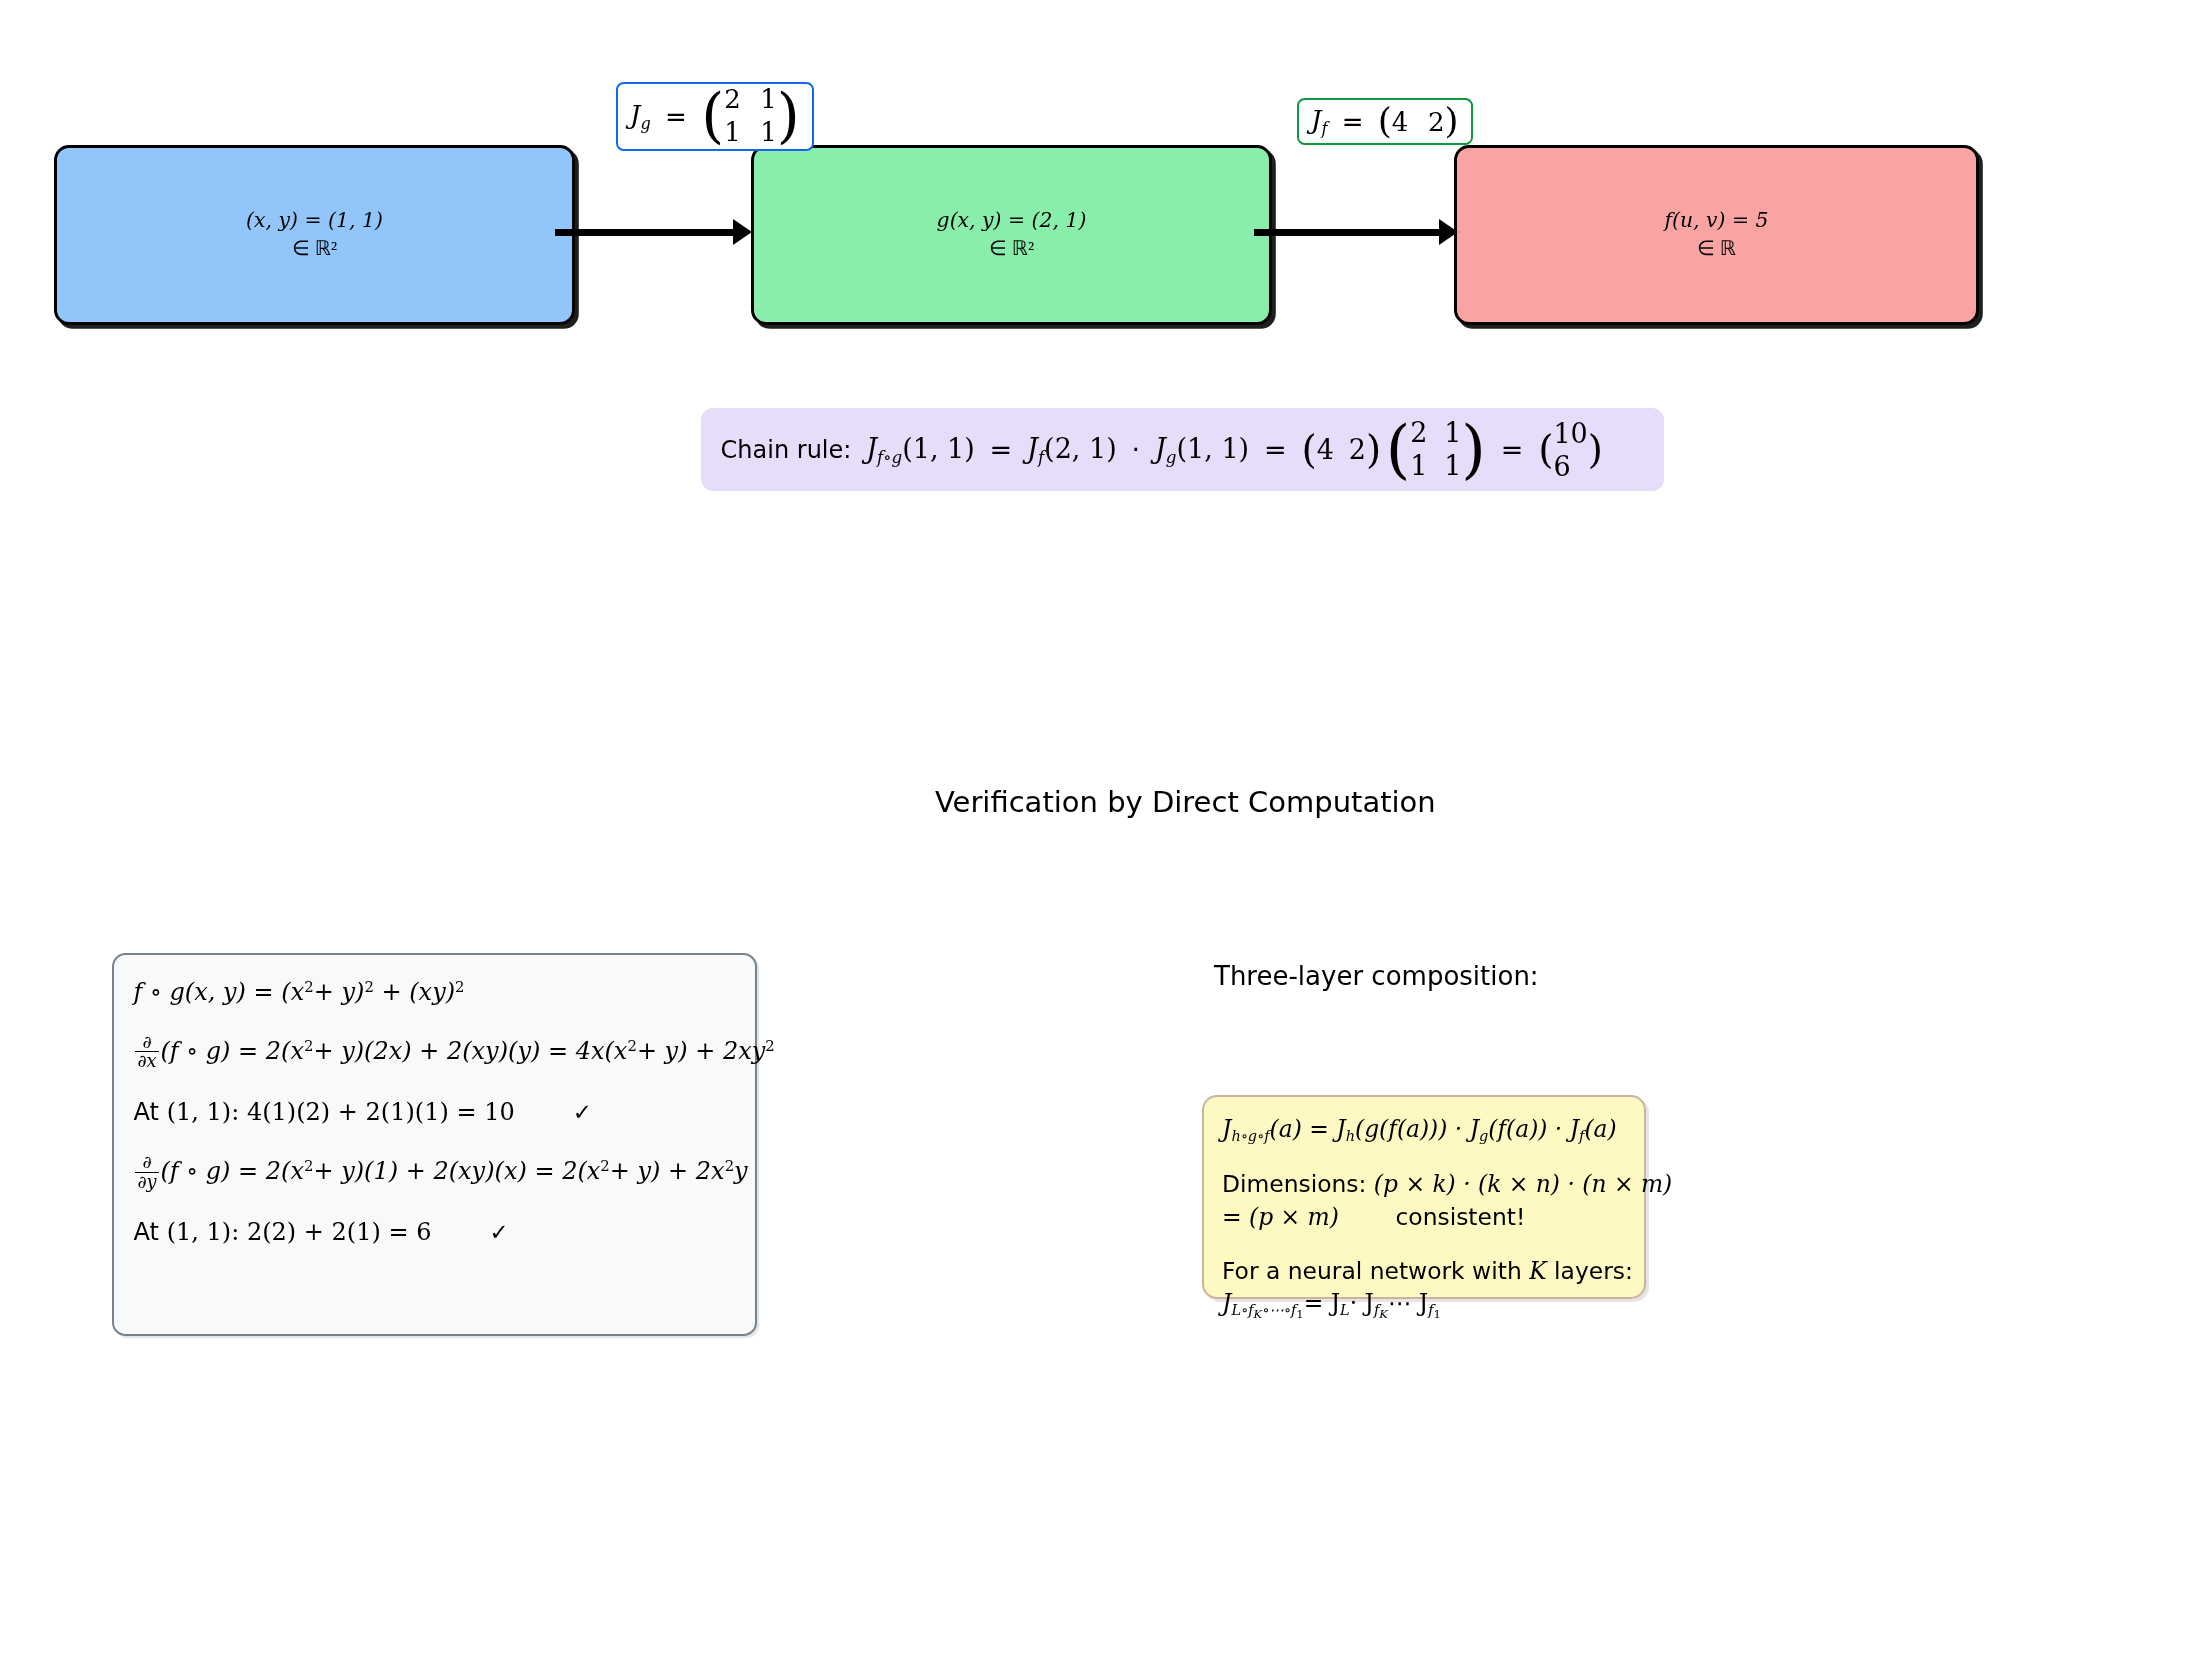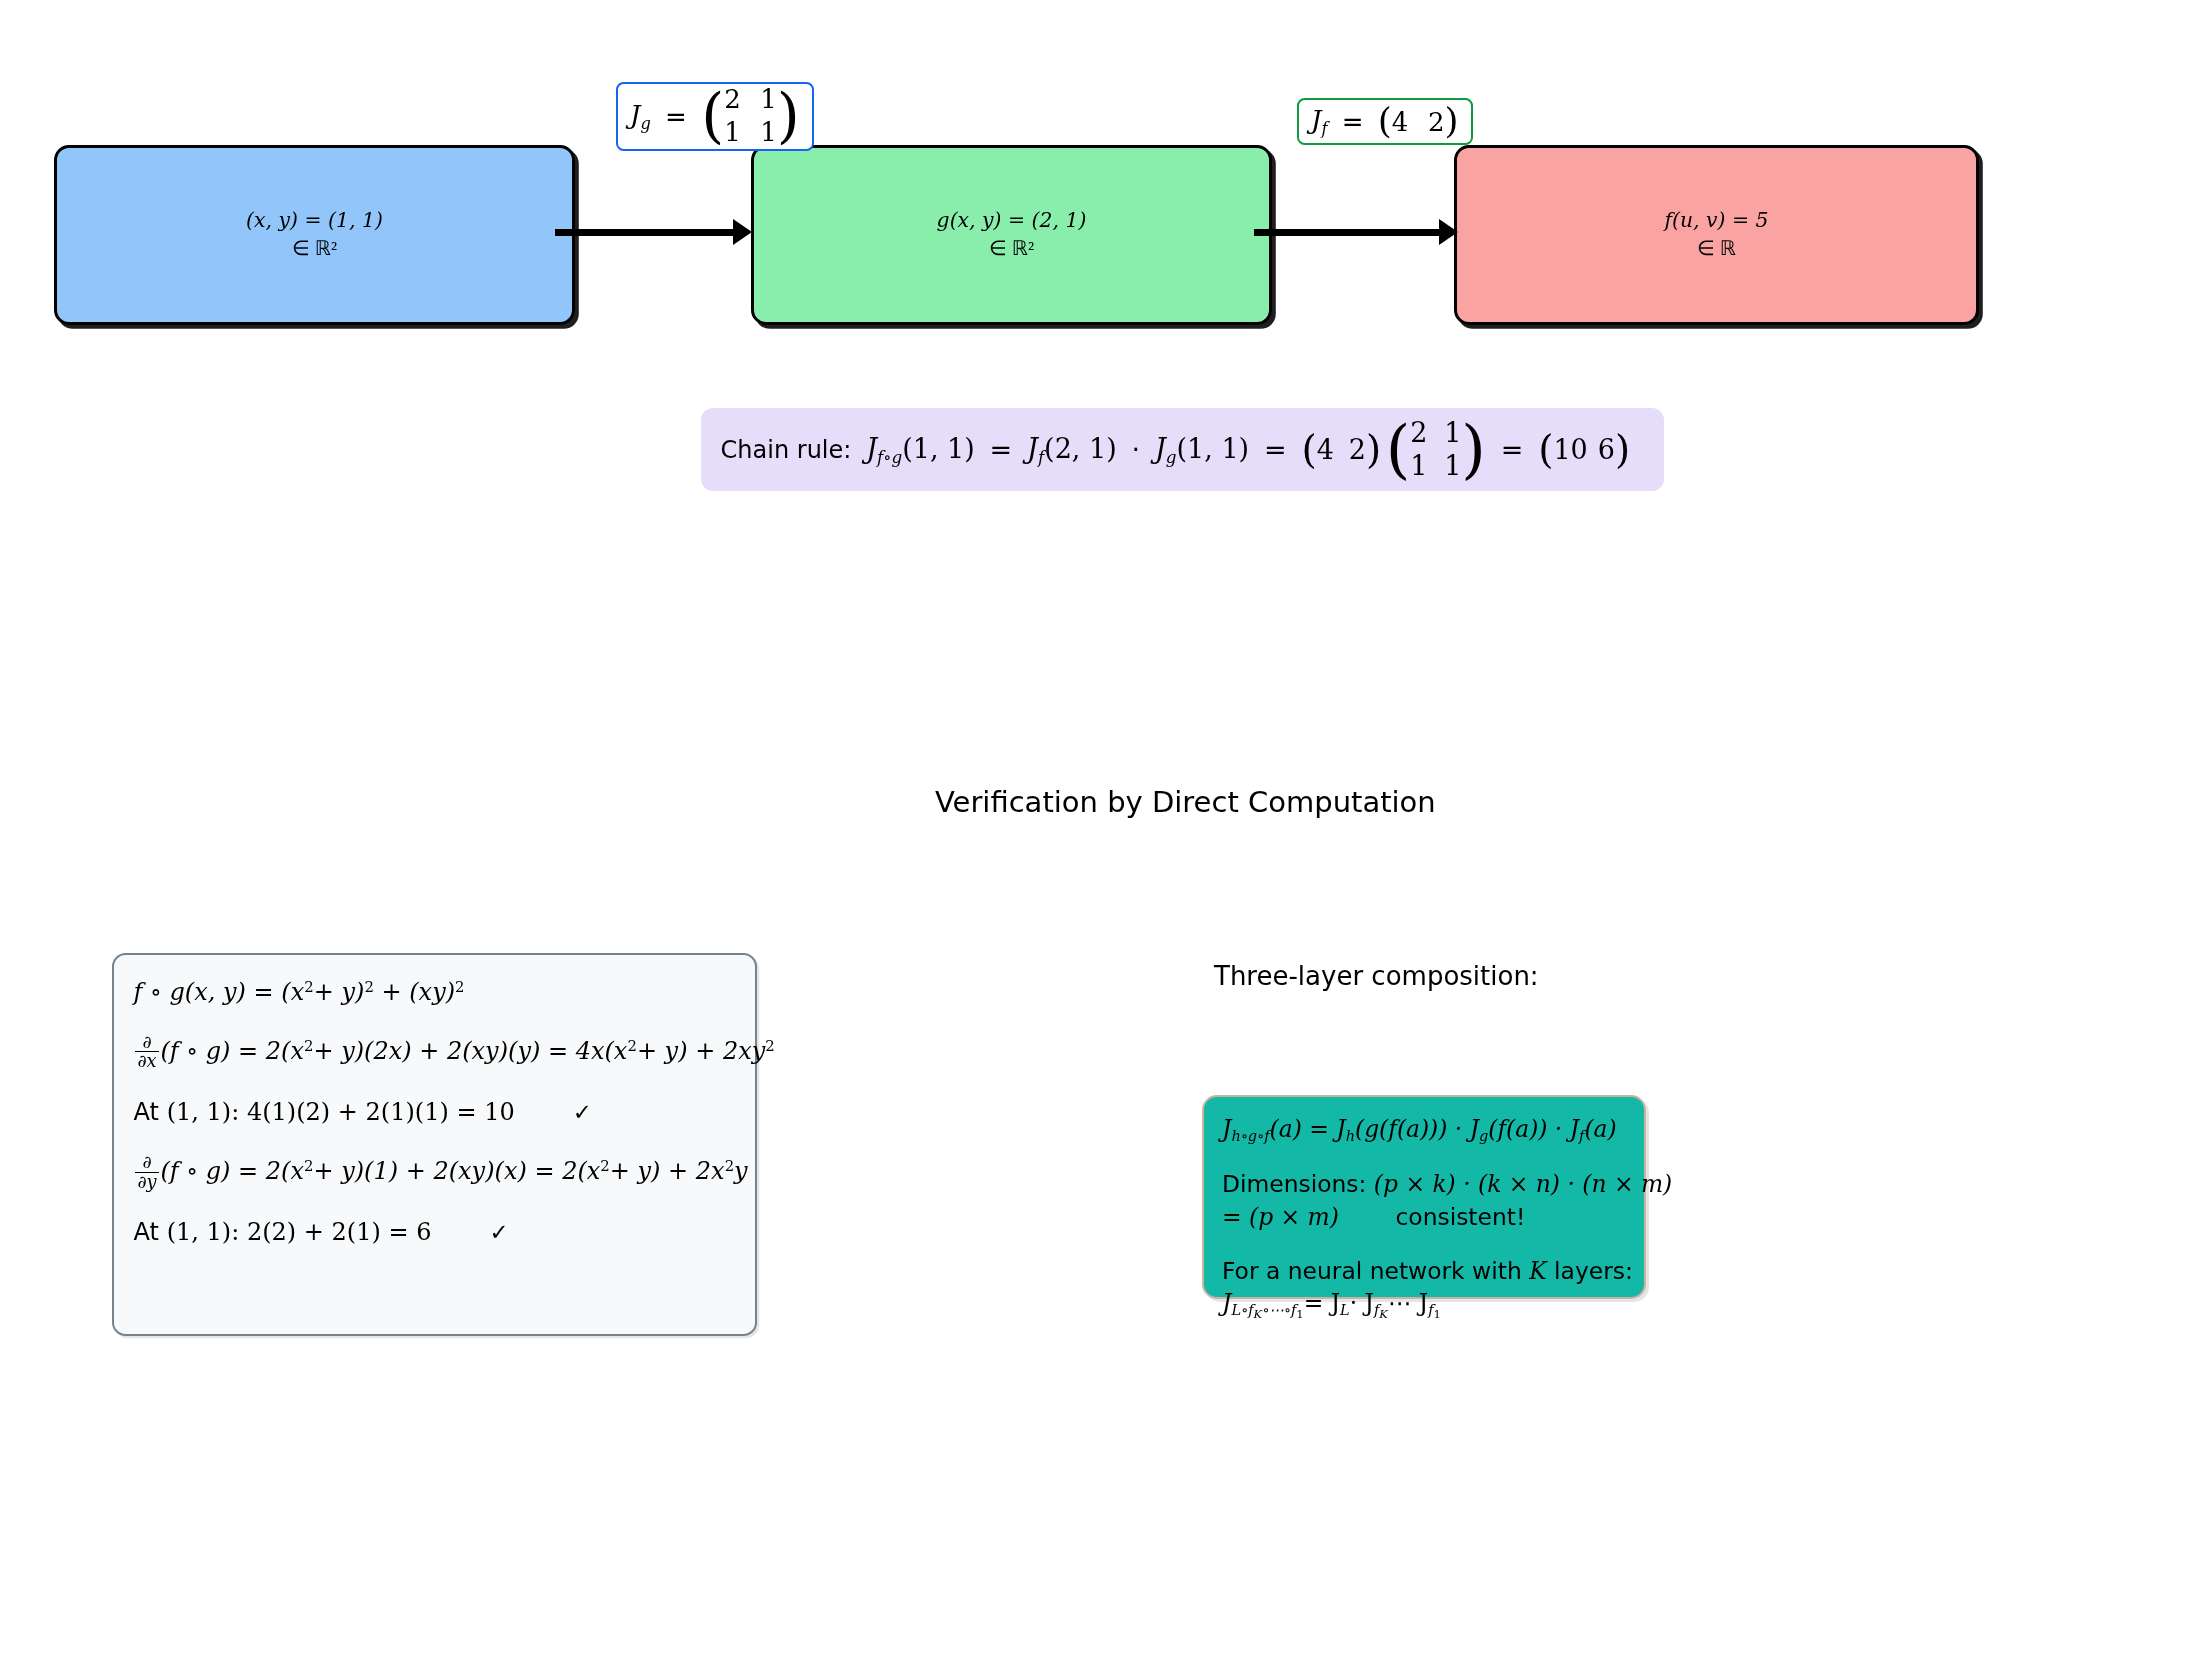--- a/index.html
+++ b/index.html
@@ -146,21 +146,21 @@
   .verify-box .line {
     font-size: 24px;
     white-space: nowrap;
     margin-bottom: 27px;
   }
   .verify-box .line:last-child { margin-bottom: 0; }
 
   .comp-box {
     position: absolute;
     box-sizing: border-box;
-    background: #14b8a6;
+    background: #fef9c3;
     border: 2.3px solid #c9b49c;
     border-radius: 15px;
     padding: 18px 18px 19.6px 18px;
     box-shadow: 3px 3px 0 rgba(0,0,0,0.10);
   }
   .comp-box .line {
     font-size: 23.4px;
     white-space: nowrap;
   }
   .gap-lg { margin-top: 26px; text-align: center; }
@@ -282,21 +282,21 @@
       <span>1</span>
         <span>1</span>
     </span>
     <span class="pr" style="font-size:63px; line-height:0.82;">)</span>
   </span>
   <span class="sp"></span>
     <span class="upr">=</span>
     <span class="sp"></span>
   <span class="paren">
     <span class="pl" style="font-size:39px; line-height:0.85;">(</span>
-    <span class="row1" style="gap:10px;">
+    <span class="row1" style="gap:2px;flex-direction:column;">
         <span>10</span>
         <span>6</span>
       </span>
     <span class="pr" style="font-size:39px; line-height:0.85;">)</span>
   </span>
 </div>
 
 <div class="section-title" style="left:899px; top:785px;margin-left:36px;">Verification by Direct Computation</div>
 
 <div class="verify-box" style="left:112px; top:953px; width:645px; height:383px;">

